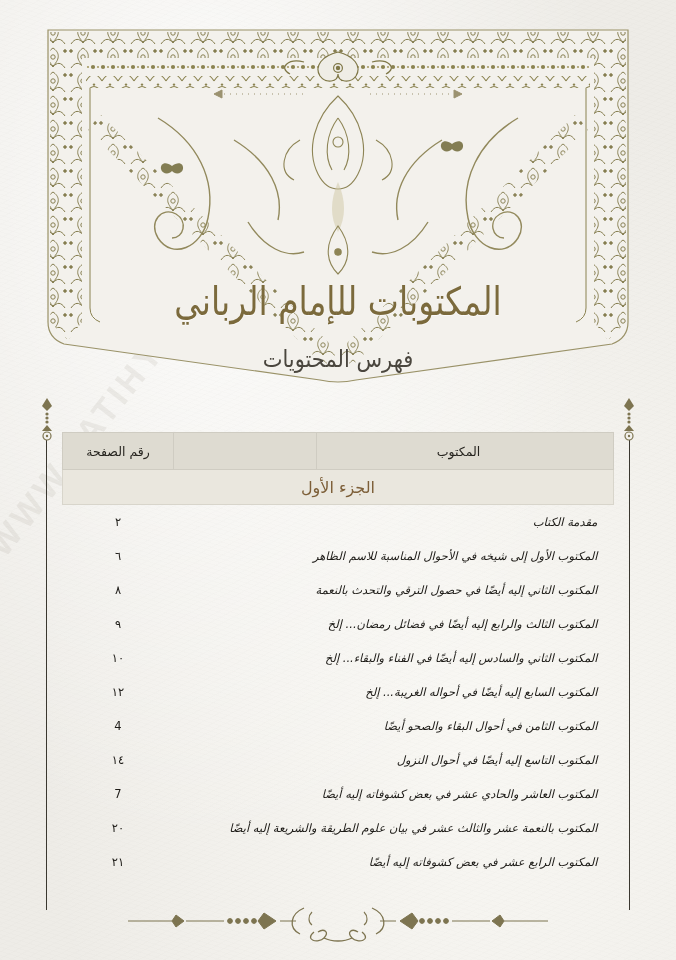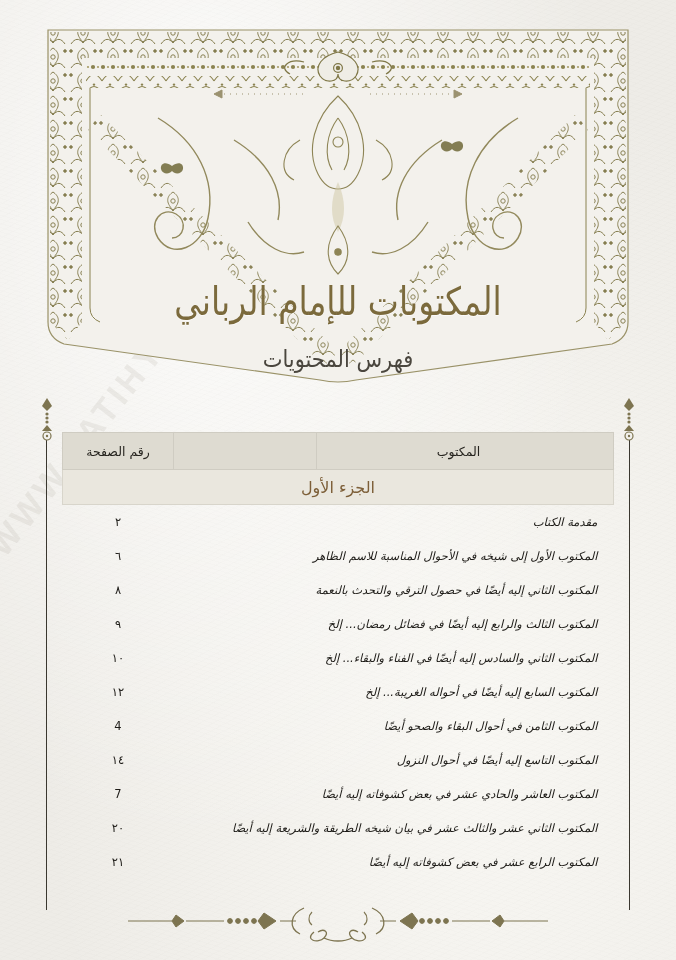--- a/index.html
+++ b/index.html
@@ -253,21 +253,21 @@
         </tr>
         <tr class="item">
           <td class="c-title" colspan="2">المكتوب التاسع إليه أيضًا في أحوال النزول</td>
           <td class="c-page">١٤</td>
         </tr>
         <tr class="item">
           <td class="c-title" colspan="2">المكتوب العاشر والحادي عشر في بعض كشوفاته إليه أيضًا</td>
           <td class="c-page">7</td>
         </tr>
         <tr class="item">
-          <td class="c-title" colspan="2">المكتوب الثاني عشر والثالث عشر في بيان شيخه الطريقة والشريعة إليه أيضًا</td>
+          <td class="c-title" colspan="2">المكتوب بالنعمة عشر والثالث عشر في بيان علوم الطريقة والشريعة إليه أيضًا</td>
           <td class="c-page">٢٠</td>
         </tr>
         <tr class="item">
           <td class="c-title" colspan="2">المكتوب الرابع عشر في بعض كشوفاته إليه أيضًا</td>
           <td class="c-page">٢١</td>
         </tr>
       </tbody>
   </table>
 
   <div class="footer">

